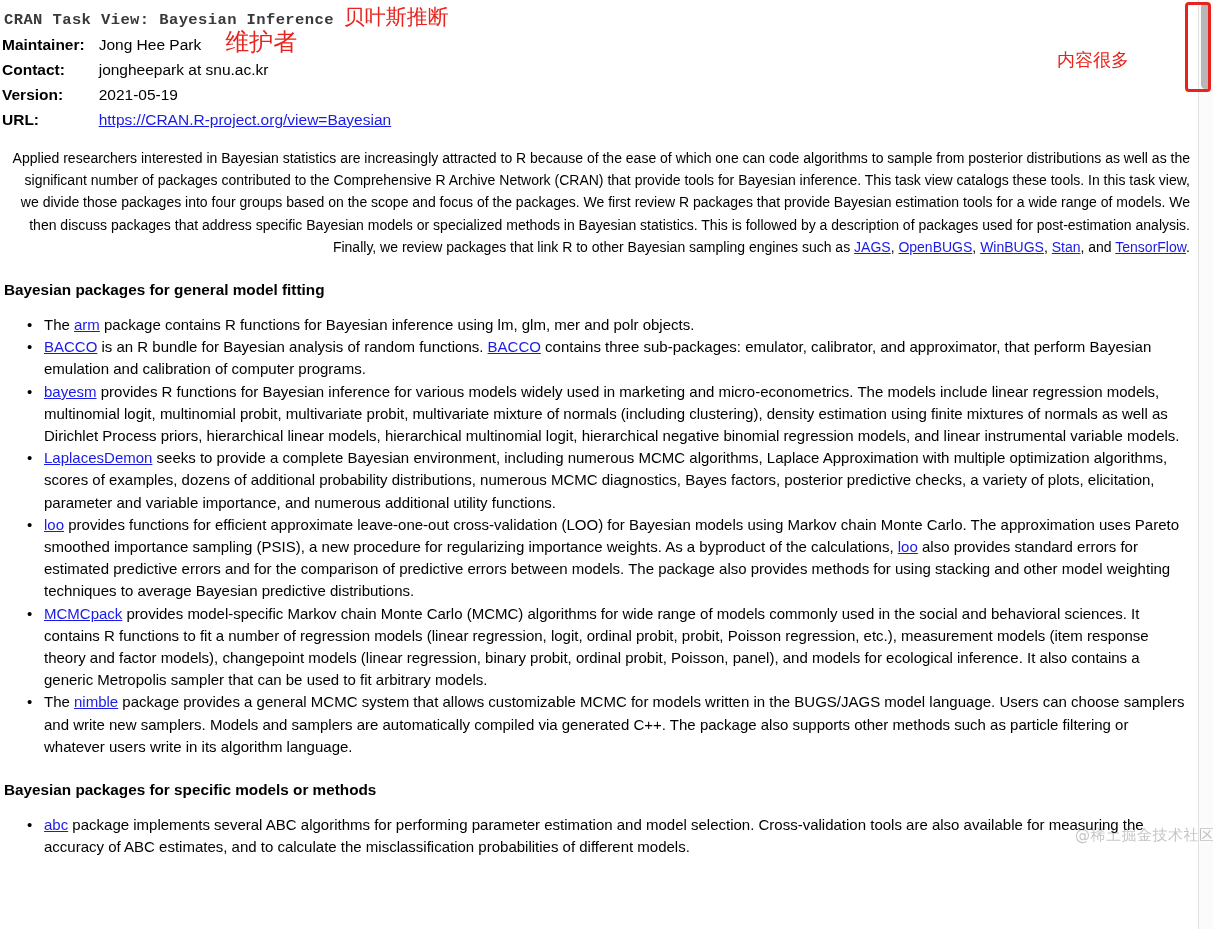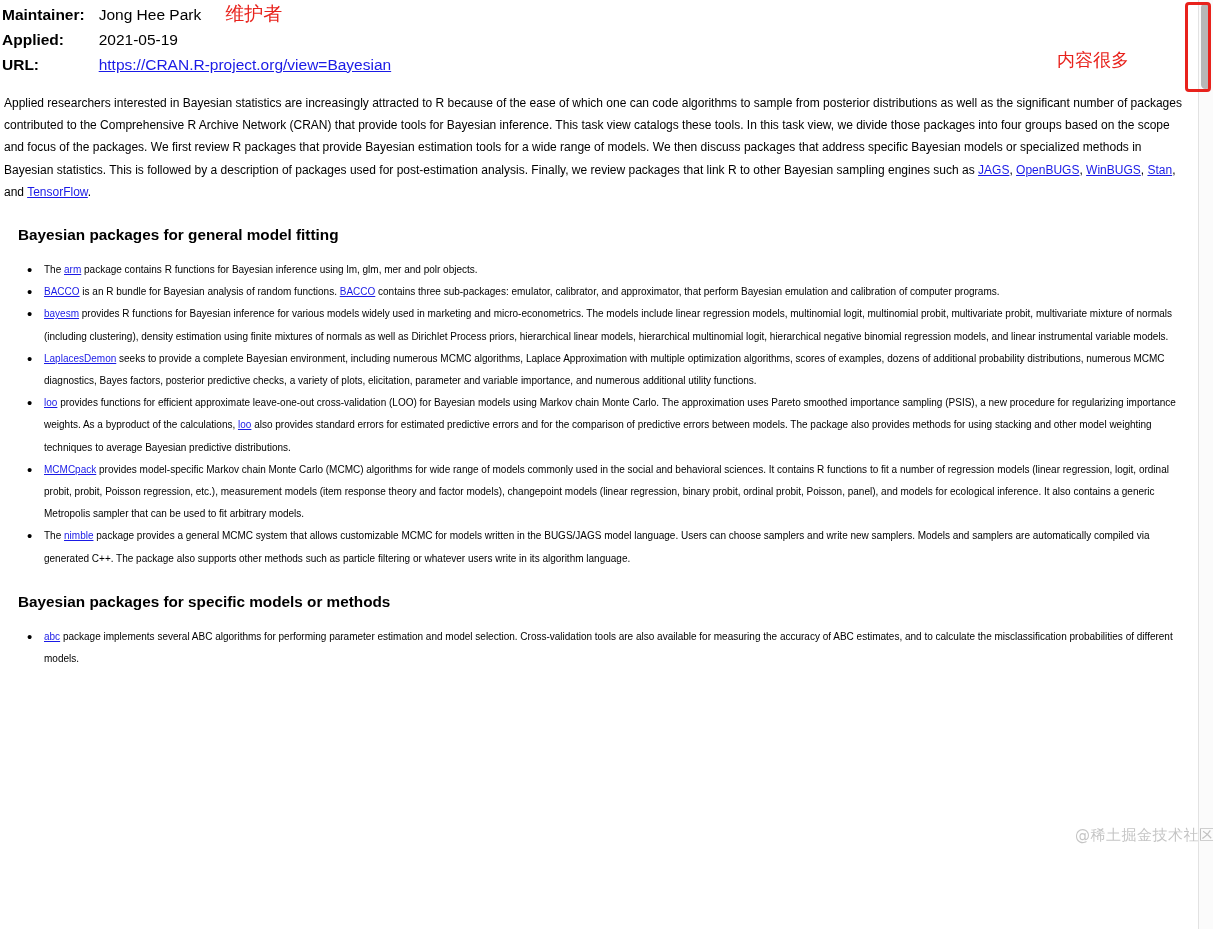--- a/index.html
+++ b/index.html
@@ -78,53 +78,53 @@
     padding-right: 14px;
   }
   .meta td.v { font-weight: normal; }
   .meta a.url {
     color: #1a1ae6;
     text-decoration: underline;
   }
   .meta .inline-annot {
     color: #e8221c;
     font-family: "DejaVu Sans", sans-serif;
-    font-size: 19px;
+    font-size: 24px;
     padding-left: 24px;
     white-space: nowrap;
   }
 
   
   .intro {
     margin: 14px 2px 8px 2px;
-    font-size: 12px;
+    font-size: 14px;
     line-height: 22.2px;
-    text-align: left;
+    text-align: right;
     max-width: 1190px;
   }
   a.pkg {
     color: #1a1ae6;
     text-decoration: underline;
   }
 
   h3.section {
     font-size: 15.3px;
     font-weight: bold;
-    margin: 22px 0 0 16px;
+    margin: 22px 0 0 2px;
     line-height: 20px;
   }
 
   ul.pkglist {
     margin: 14px 0 0 0;
     padding-left: 42px;
     list-style: none;
   }
   ul.pkglist li {
     position: relative;
-    font-size: 10px;
+    font-size: 15px;
     line-height: 22.2px;
     margin-bottom: 0px;
     padding-left: 0px;
     max-width: 1150px;
   }
   ul.pkglist li::before {
     content: "\2022";
     position: absolute;
     left: -17px;
     top: 0;
@@ -188,29 +188,37 @@
     white-space: nowrap;
     letter-spacing: 0.5px;
   }
 </style>
 </head>
 <body>
 
 <div id="page">
   <div id="content">
 
+    <div class="title-row">
+      <span class="doc-title">CRAN Task View: Bayesian Inference</span>
+      <span class="cn-annot">贝叶斯推断</span>
+    </div>
 
     <table class="meta">
       <tbody>
           <tr>
         <td class="k">Maintainer:</td>
         <td class="v"><span>Jong Hee Park</span><span class="inline-annot">维护者</span></td>
       </tr>
       <tr>
-        <td class="k">Applied:</td>
+        <td class="k">Contact:</td>
+        <td class="v">jongheepark at snu.ac.kr</td>
+      </tr>
+      <tr>
+        <td class="k">Version:</td>
         <td class="v">2021-05-19</td>
       </tr>
       <tr>
         <td class="k">URL:</td>
         <td class="v"><a class="url" href="#">https://CRAN.R-project.org/view=Bayesian</a></td>
       </tr>
     </tbody>
       </table>
 
     <p class="intro"><span>Applied researchers interested in Bayesian statistics are increasingly attracted to R because of the ease of which one can code algorithms to sample from posterior distributions as well as the significant number of packages contributed to the Comprehensive R Archive Network (CRAN) that provide tools for Bayesian inference. This task view catalogs these tools. In this task view, we divide those packages into four groups based on the scope and focus of the packages. We first review R packages that provide Bayesian estimation tools for a wide range of models. We then discuss packages that address specific Bayesian models or specialized methods in Bayesian statistics. This is followed by a description of packages used for post-estimation analysis. Finally, we review packages that link R to other Bayesian sampling engines such as </span><a class="pkg" href="#">JAGS</a><span>, </span><a class="pkg" href="#">OpenBUGS</a><span>, </span><a class="pkg" href="#">WinBUGS</a><span>, </span><a class="pkg" href="#">Stan</a><span>, and </span><a class="pkg" href="#">TensorFlow</a><span>.</span></p>

